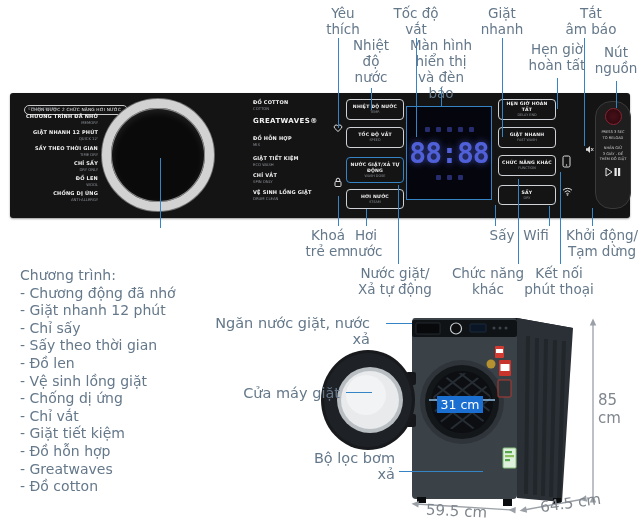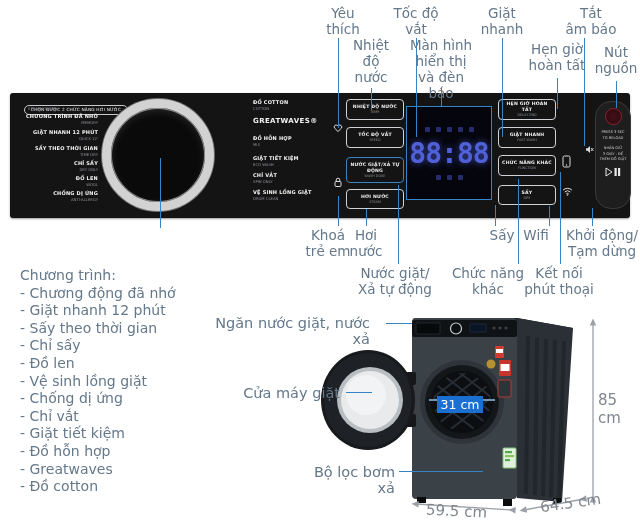--- a/index.html
+++ b/index.html
@@ -263,22 +263,22 @@
 Xả tự động</div>
   <div class="lbl" style="left:445px;top:266px;width:86px;">Chức năng
 khác</div>
   <div class="lbl" style="left:520px;top:266px;width:78px;">Kết nối
 phút thoại</div>
 
   <div class="prog">
     <div>Chương trình:</div>
     <div>- Chương động đã nhớ</div>
     <div>- Giặt nhanh 12 phút</div>
+    <div>- Chỉ sấy</div>
     <div>- Sấy theo thời gian</div>
-    <div>- Chỉ sấy</div>
     <div>- Đồ len</div>
     <div>- Vệ sinh lồng giặt</div>
     <div>- Chống dị ứng</div>
     <div>- Chỉ vắt</div>
     <div>- Giặt tiết kiệm</div>
     <div>- Đồ hỗn hợp</div>
     <div>- Greatwaves</div>
     <div>- Đồ cotton</div>
   </div>
 
@@ -357,20 +357,20 @@
   </svg>
 
   <div class="door-box">31 cm</div>
 
   <div class="mlabel" style="left:194px;top:315px;width:176px;text-align:right;">Ngăn nước giặt, nước xả</div>
   <div class="hl" style="left:386px;top:323px;width:26px;"></div>
 
   <div class="mlabel" style="left:235px;top:385px;width:105px;text-align:right;">Cửa máy giặt</div>
   <div class="hl" style="left:346px;top:392px;width:26px;"></div>
 
-  <div class="mlabel" style="left:300px;top:464px;width:95px;text-align:right;">Bộ lọc bơm xả</div>
+  <div class="mlabel" style="left:300px;top:450px;width:95px;text-align:right;">Bộ lọc bơm xả</div>
   <div class="hl" style="left:399px;top:471px;width:84px;"></div>
 
   <div class="dim" style="left:598px;top:391px;">85 cm</div>
   <div class="dim" style="left:426px;top:502px;transform:rotate(3deg);">59.5 cm</div>
   <div class="dim" style="left:540px;top:494px;transform:rotate(-8deg);">64.5 cm</div>
 
 </div>
 
 </body></html>

